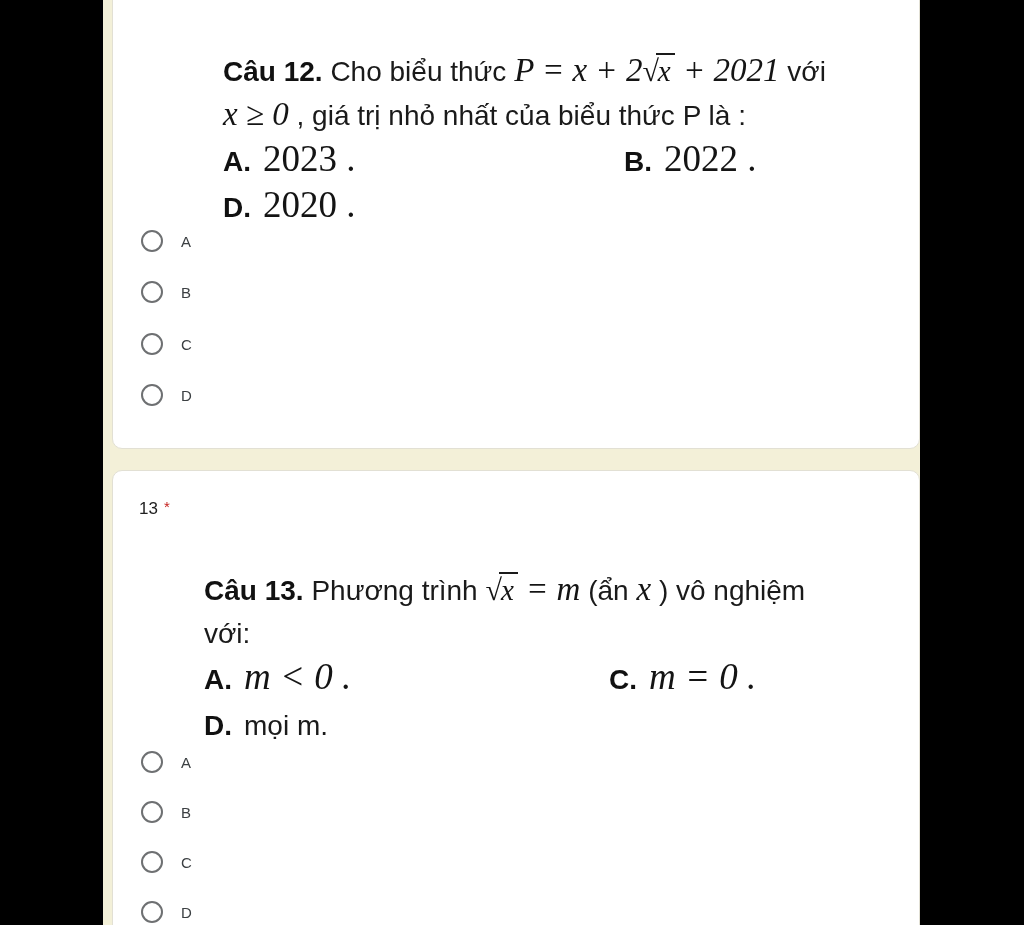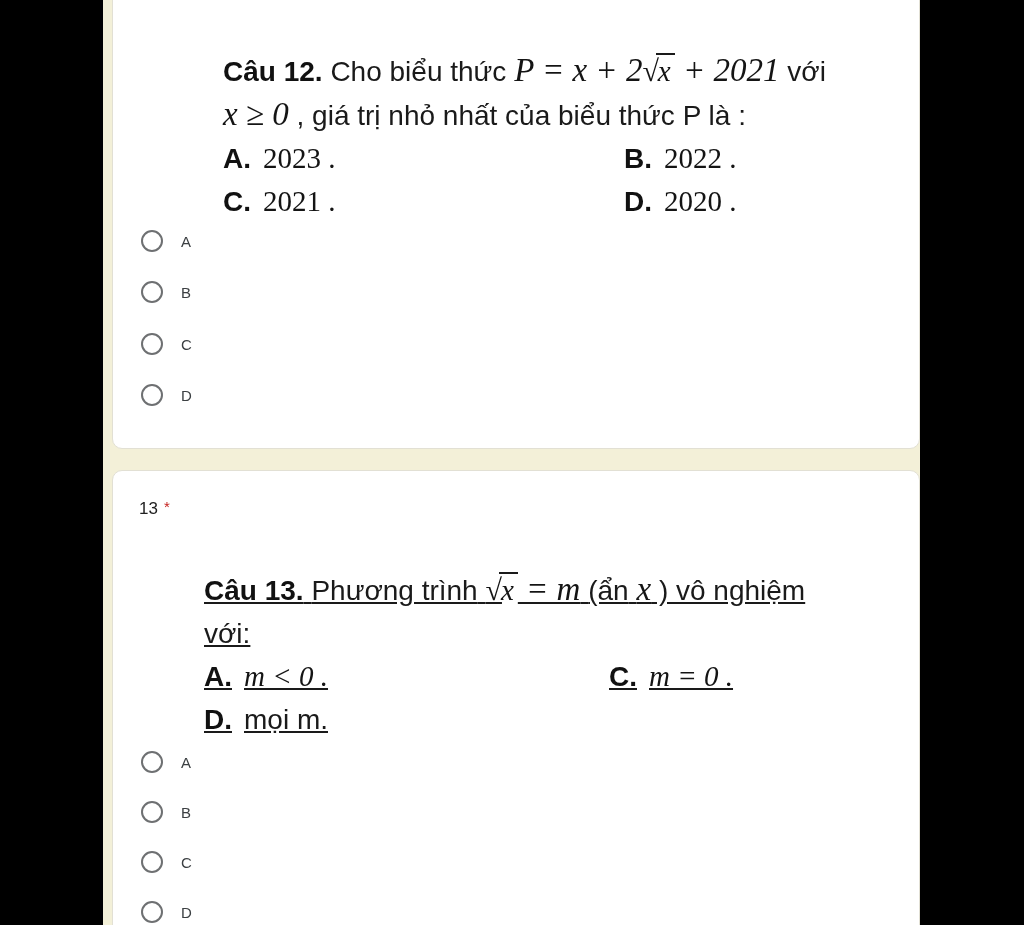--- a/index.html
+++ b/index.html
@@ -19,21 +19,21 @@
   .card {
     position:absolute; left:9px; width:808px; background:#ffffff;
     border:1px solid #e2e0d4; border-radius:10px;
   }
   #card12 { top:-14px; height:463px; }
   #card13 { top:470px; height:480px; border-radius:10px; }
 
   
   .qimg { position:absolute; color:#1a1a1a; font-size:28px; line-height:43px; }
   #qimg12 { left:110px; top:62px; width:660px; }
-  #qimg13 { left:91px;  top:97px; width:690px;text-decoration:underline; }
+  #qimg13 { left:91px;  top:97px; width:690px; }
   .qpfx { font-weight:bold; color:#111;margin-top:8px; }
   .math {
     font-family:"Liberation Serif", serif; font-style:italic;
     font-size:33px; color:#141414;
   }
   .sqrt { white-space:nowrap; }
   .sqrt .sign {
     font-family:"Liberation Serif", serif; font-style:normal;
     font-size:30px; color:#141414; margin-right:-3px;
   }
@@ -41,21 +41,21 @@
     display:inline-block; line-height:1.02; padding:2px 4px 0 2px;
     border-top:2px solid #1a1a1a;
     font-family:"Liberation Serif", serif; font-style:italic;
     font-size:29px; color:#141414;
   }
   .opt-grid { display:grid; }
   #qimg12 .opt-grid { grid-template-columns:401px 1fr; }
   #qimg13 .opt-grid { grid-template-columns:405px 1fr; }
   .opt { line-height:43px; white-space:nowrap; }
   .opt-label { font-weight:bold; color:#111; margin-right:12px; }
-  .opt-serif { font-family:"Liberation Serif", serif; font-size:29px; color:#141414; }
+  .opt-serif { font-family:"Liberation Serif", serif; font-size:37px; color:#141414; }
   #qimg13 .opt-serif { font-style:italic; }
   .opt-sans { color:#1a1a1a; }
 
   
   .radio-row {
     position:absolute; left:28px; height:24px;
     display:flex; align-items:center; gap:18px; cursor:pointer;
   }
   .radio-circle {
     width:22px; height:22px; border:2px solid #6e7072; border-radius:50%;
@@ -88,23 +88,20 @@
       </div>
       <div>
         <span class="math">x ≥ 0</span><span> , giá trị nhỏ nhất của biểu thức P là :</span>
       </div>
       <div class="opt-grid">
         <div class="opt">
           <span class="opt-label">A.</span><span class="opt-sans"></span><span class="opt-serif">2023 .</span>
         </div>
         <div class="opt">
           <span class="opt-label">B.</span><span class="opt-sans"></span><span class="opt-serif">2022 .</span>
-        </div>
-        <div class="opt">
-          <span class="opt-label">C.</span><span class="opt-sans"></span><span class="opt-serif">2021 .</span>
         </div>
         <div class="opt">
           <span class="opt-label">D.</span><span class="opt-sans"></span><span class="opt-serif">2020 .</span>
         </div>
       </div>
     </div>
 
     <div class="radio-row r1">
       <span class="radio-circle"></span>
       <span class="radio-label">A</span>

